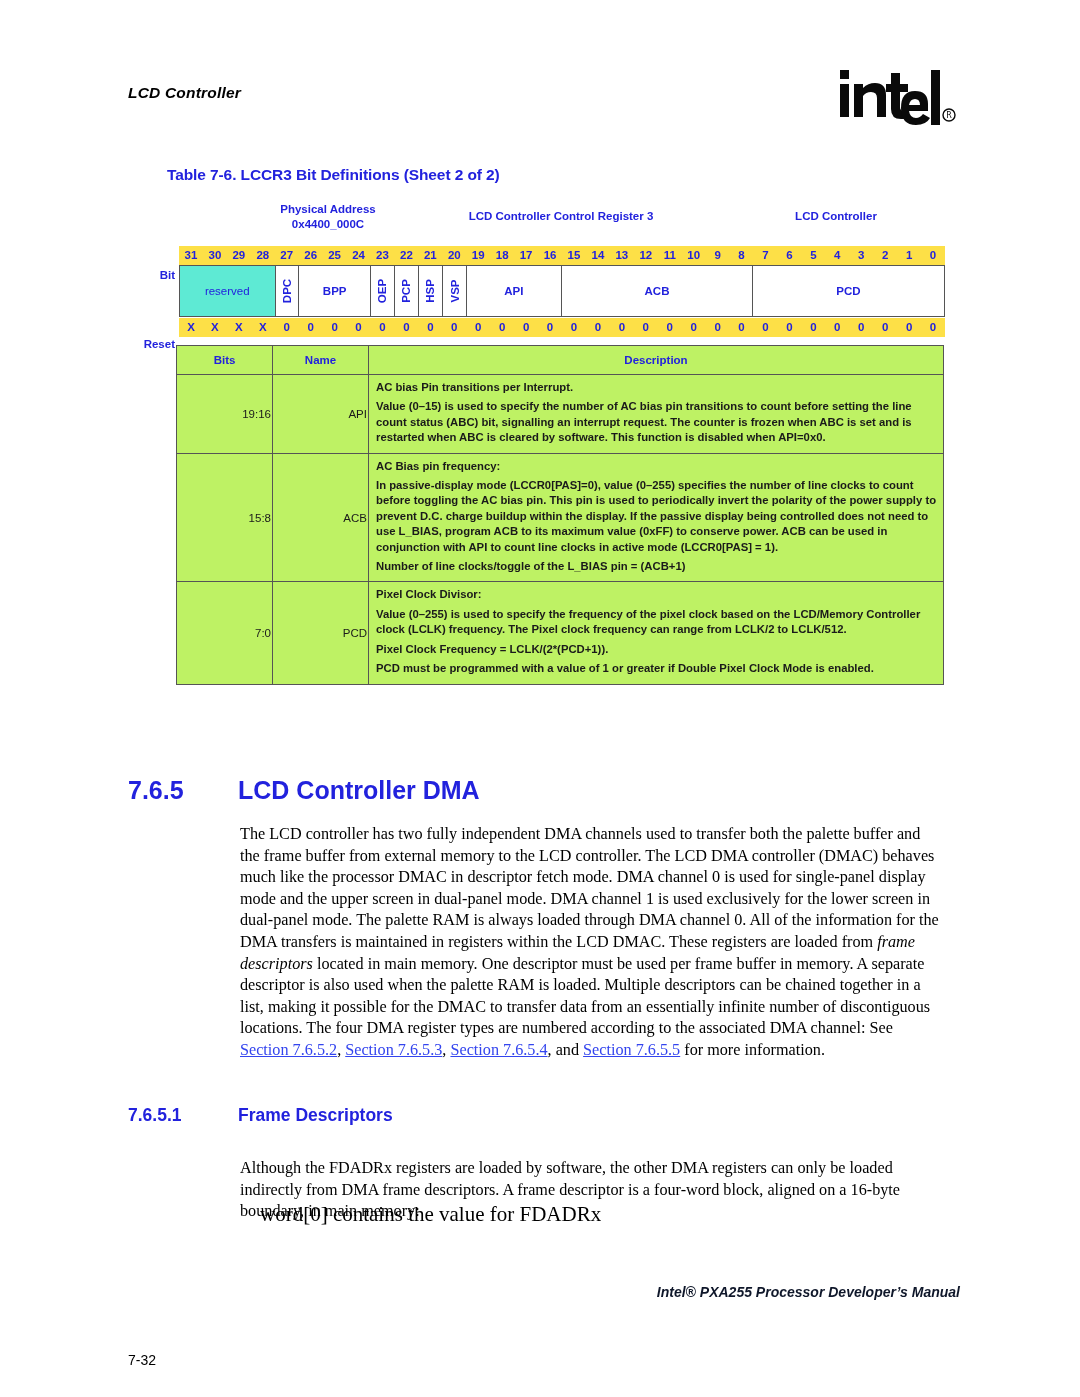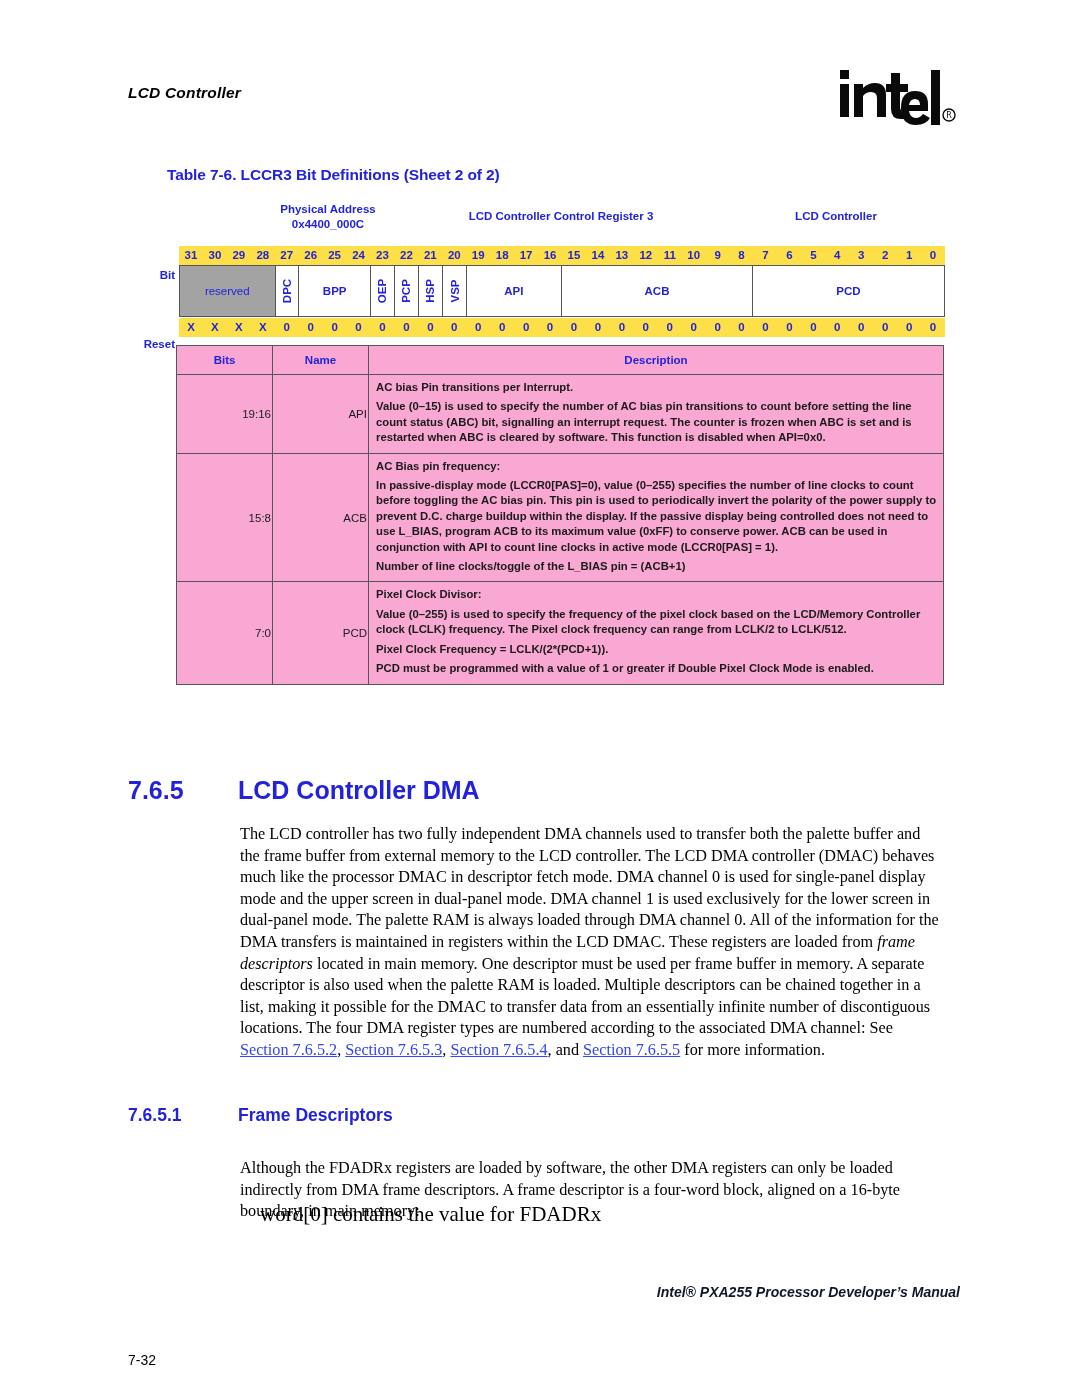--- a/index.html
+++ b/index.html
@@ -135,39 +135,39 @@
     display: flex;
     align-items: center;
     justify-content: center;
     font-weight: bold;
     font-size: 11.5px;
     color: #2222dd;
     overflow: hidden;
   }
   .bd-field:last-child { border-right: none; }
   .bd-field.reserved {
-    background: #a3a3a3;
+    background: #5eead4;
     font-weight: normal;
   }
   .bd-field .vert {
     transform: rotate(-90deg);
     white-space: nowrap;
     font-weight: bold;
     font-size: 11.5px;
   }
 
   
   .deftable {
     position: absolute;
     left: 176px;
     top: 345px;
     width: 768px;
     border-collapse: collapse;
     table-layout: fixed;
-    background: #f9a8d4;
+    background: #bef264;
   }
   .deftable th, .deftable td {
     border: 1px solid #555;
     vertical-align: middle;
   }
   .deftable thead th {
     font-family: "Liberation Sans", sans-serif;
     font-weight: bold;
     font-size: 11.5px;
     color: #2222dd;

